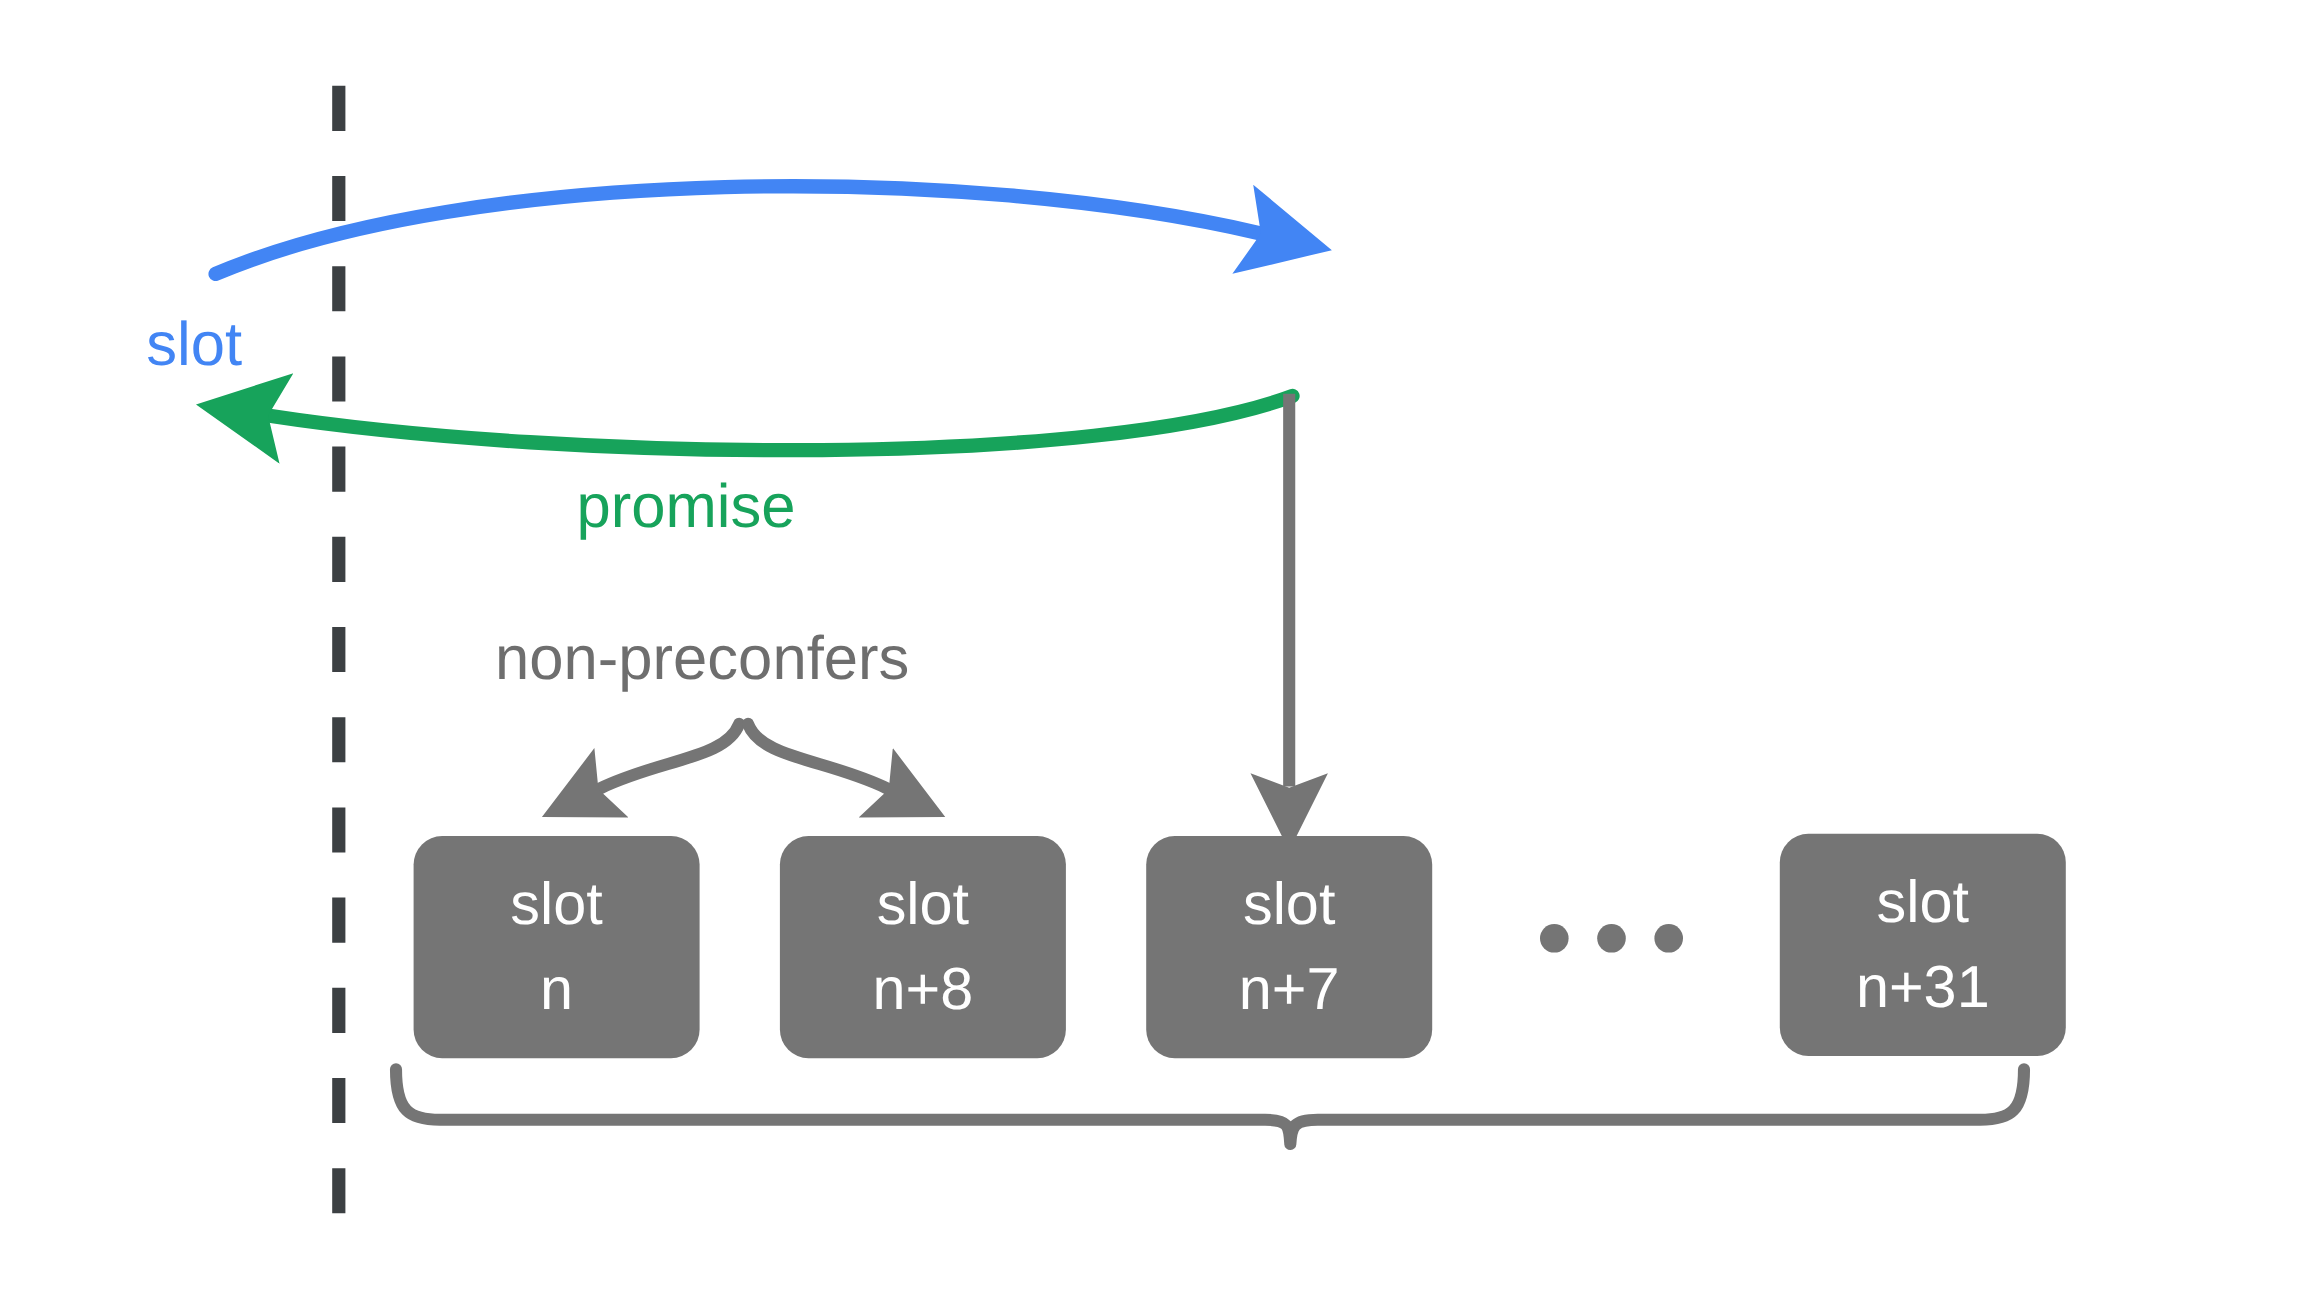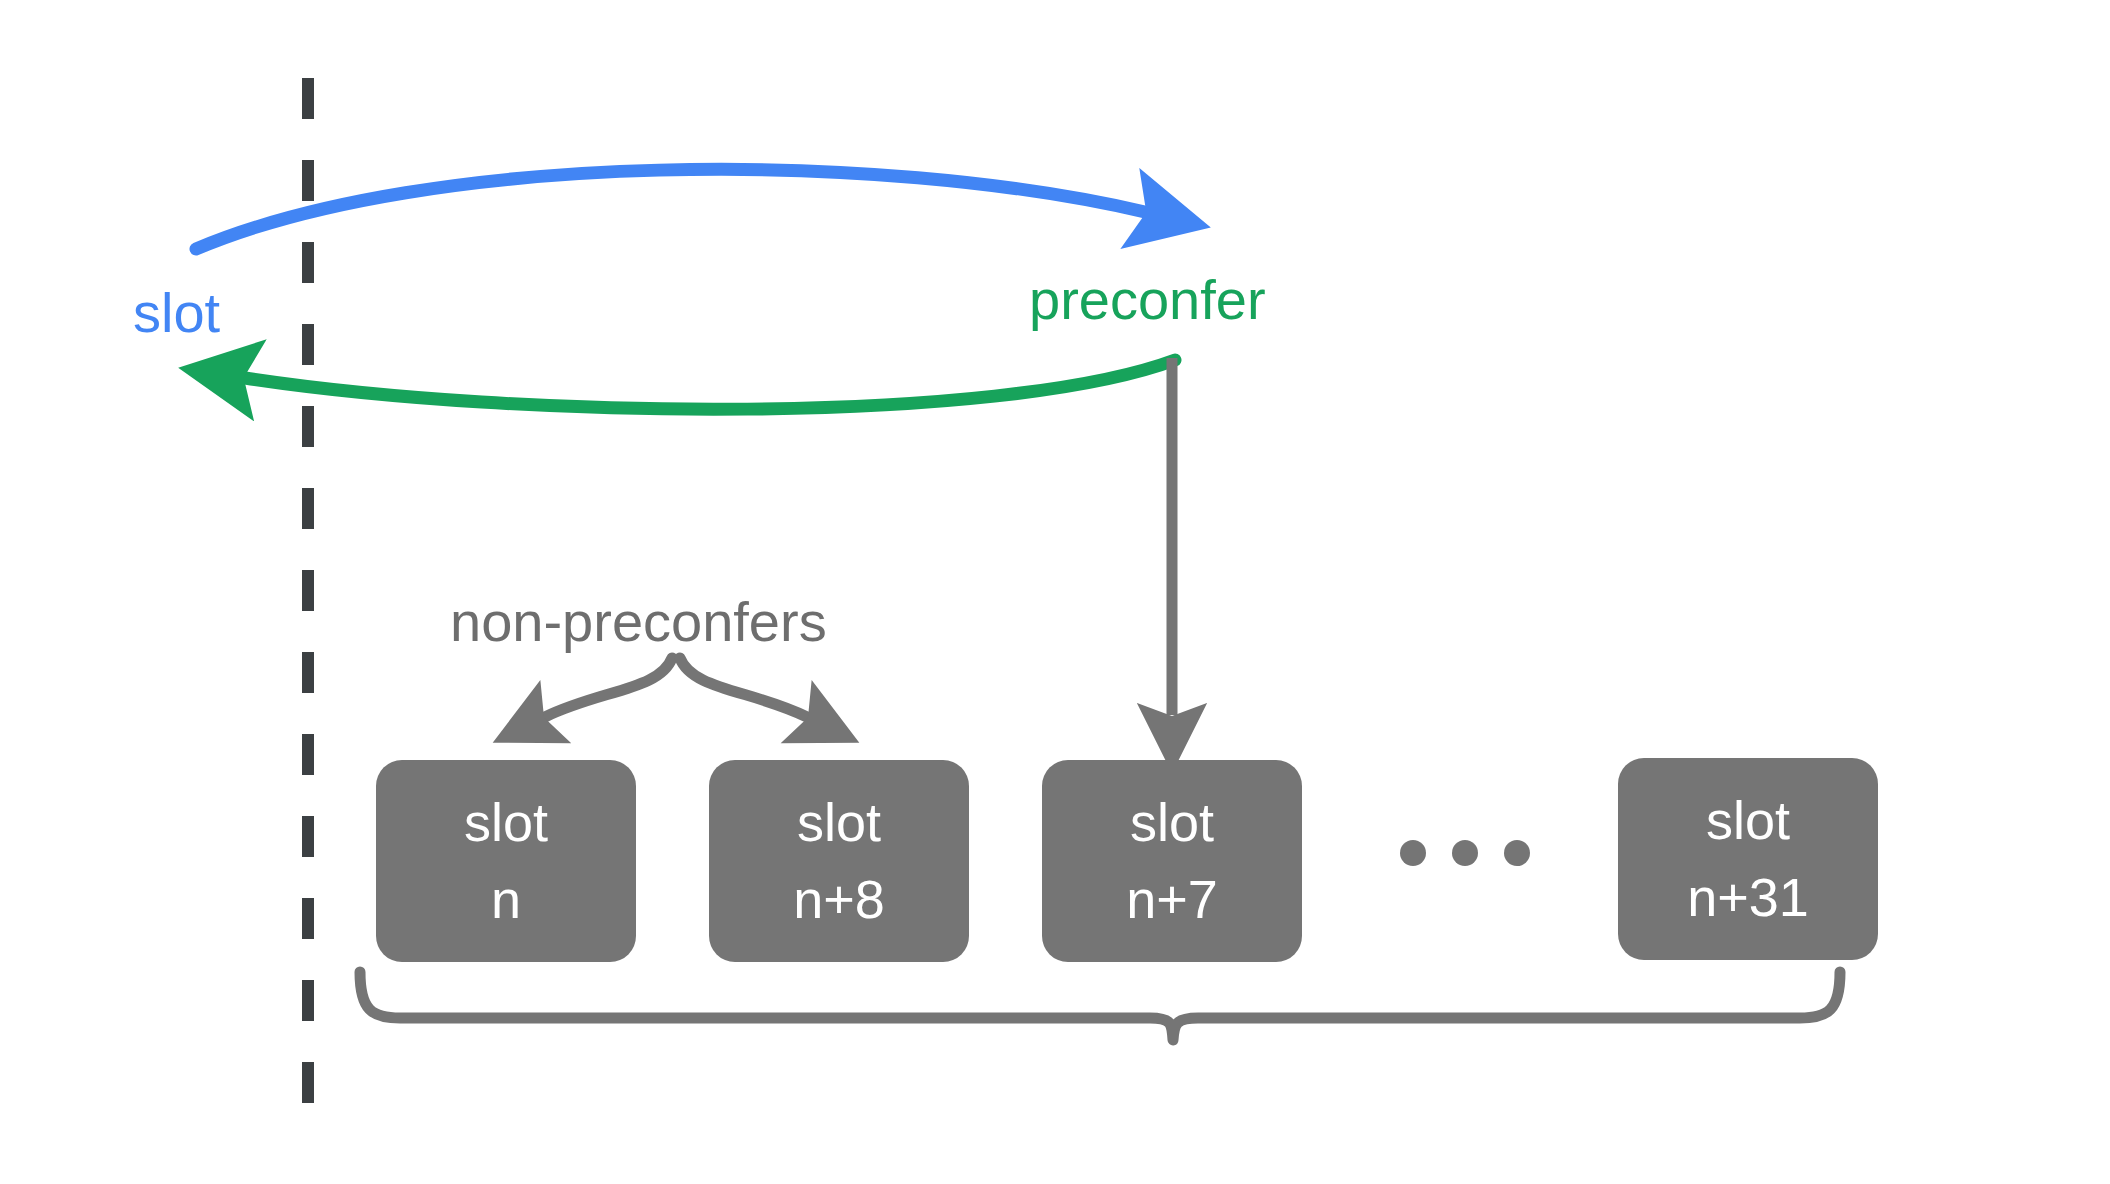--- a/index.html
+++ b/index.html
@@ -53,21 +53,20 @@
     font-size: 56px;
     color: #17A35B;
     left: 524px;
     top: 432px;
   }
   .lbl-nonpreconfers {
     font-size: 56px;
     color: #6E6E6E;
     left: 450px;
     top: 570px;
-    margin-top: 24px;
   }
   .lbl-lookahead {
     font-size: 56px;
     color: #757575;
     left: 1020px;
     top: 1050px;
   }
   .slot-box {
     position: absolute;
     background: #757575;
@@ -137,22 +136,22 @@
     <path d="M 360,972
              C 360,1010 372,1018 400,1018
              L 1150,1018
              C 1172,1018 1172,1024 1173,1040
              C 1174,1024 1176,1018 1198,1018
              L 1800,1018
              C 1828,1018 1840,1010 1840,972" fill="none" stroke="#757575" stroke-width="11" stroke-linecap="round" stroke-linejoin="round"></path>
   </svg>
 
   <div class="lbl lbl-user">slot</div>
-  <div class="lbl lbl-preconfer">preconfer</div>
 
+  <div class="lbl lbl-promise">promise</div>
 
   <div class="lbl lbl-nonpreconfers">non-preconfers</div>
 
   <div class="slot-box" style="left:376px; top:760px;">
     <span class="slot-line">slot</span>
     <span class="slot-line">n</span>
   </div>
 
   <div class="slot-box" style="left:709px; top:760px;">
     <span class="slot-line">slot</span>

